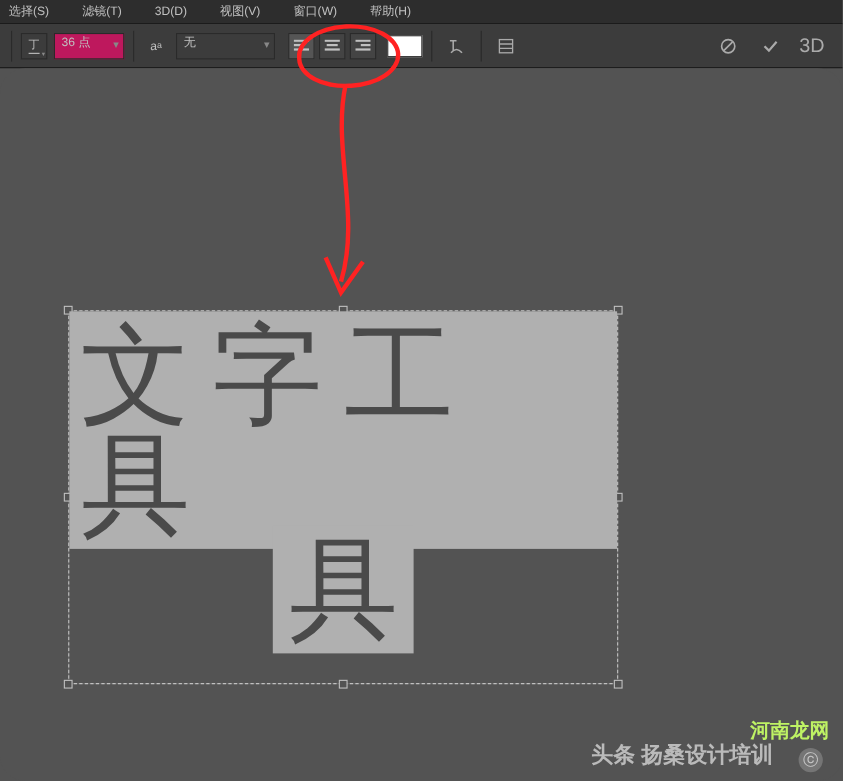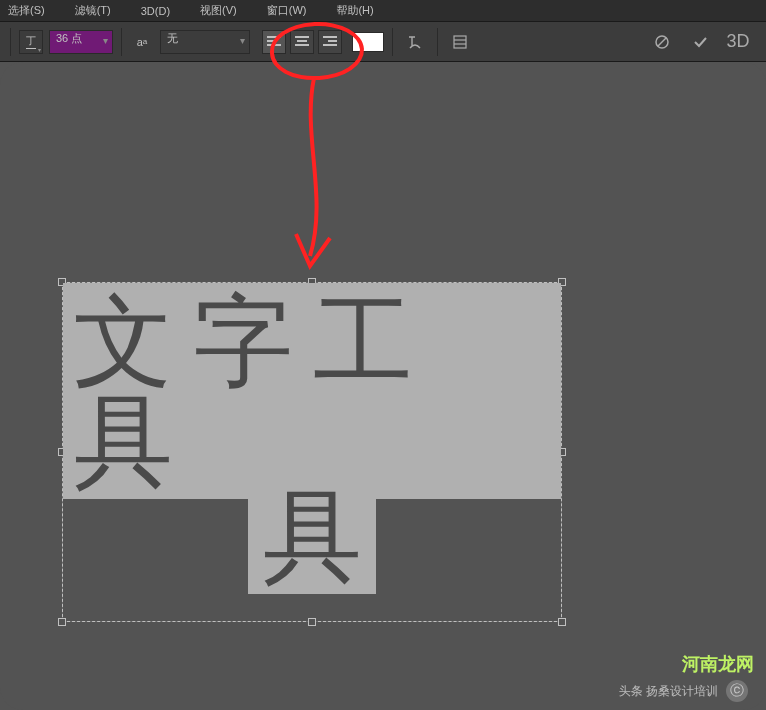--- a/index.html
+++ b/index.html
@@ -8,21 +8,21 @@
     .menu-bar { background: #2d2d2d; height: 22px; display: flex; align-items: center; padding-left: 8px; gap: 30px; font-size: 11px; color: #c0c0c0; border-bottom: 1px solid #1a1a1a; }
     .menu-item { cursor: pointer; }
     
     .options-bar { background: #3c3c3c; height: 40px; display: flex; align-items: center; padding-left: 8px; gap: 6px; border-bottom: 1px solid #1a1a1a; }
     
     .divider { width: 1px; height: 28px; background: #2a2a2a; margin: 0 2px; }
     
     .text-orient-btn { width: 24px; height: 24px; background: #3c3c3c; border: 1px solid #2a2a2a; color: #c0c0c0; display: flex; align-items: center; justify-content: center; font-size: 10px; cursor: pointer; position: relative; }
     .dropdown-arrow { font-size: 6px; position: absolute; bottom: 0; right: 1px; color: #888; }
     
-    .font-size-select { background: #701a75; border: 1px solid #2a2a2a; color: #c0c0c0; height: 24px; padding: 0 20px 0 6px; font-size: 11px; position: relative; width: 64px; }
+    .font-size-select { background: #be185d; border: 1px solid #2a2a2a; color: #c0c0c0; height: 24px; padding: 0 20px 0 6px; font-size: 11px; position: relative; width: 64px; }
     .select-wrap { position: relative; }
     .select-wrap::after { content: "▾"; position: absolute; right: 5px; top: 5px; font-size: 10px; color: #888; pointer-events: none; }
     
     .aa-btn { width: 24px; height: 24px; color: #c0c0c0; display: flex; align-items: center; justify-content: center; font-size: 11px; cursor: pointer; }
     
     .antialias-select { background: #3c3c3c; border: 1px solid #2a2a2a; color: #c0c0c0; height: 24px; padding: 0 20px 0 6px; font-size: 11px; width: 90px; }
     
     .align-group { display: flex; gap: 4px; margin-left: 6px; }
     .align-btn { width: 24px; height: 24px; background: #444; border: 1px solid #2a2a2a; display: flex; align-items: center; justify-content: center; cursor: pointer; }
     .align-btn svg { fill: #c0c0c0; }
@@ -52,21 +52,21 @@
     
     .text-line1 { position: absolute; left: 0; top: 0; background: #b0b0b0; padding: 8px 10px; font-size: 100px; color: #4a4a4a; letter-spacing: 20px; line-height: 1; font-family: "SimHei", sans-serif; image-rendering: pixelated; }
     .text-line2 { position: absolute; left: 185px; top: 195px; background: #b0b0b0; padding: 8px 14px; font-size: 100px; color: #4a4a4a; line-height: 1; font-family: "SimHei", sans-serif; }
     
     .annotation-circle { position: absolute; left: 270px; top: 22px; width: 94px; height: 58px; border: 4px solid #ff2222; border-radius: 48% 52% 50% 50%; transform: rotate(-3deg); pointer-events: none; }
     
     .annotation-arrow { position: absolute; left: 300px; top: 76px; width: 40px; height: 200px; pointer-events: none; }
     .annotation-arrow svg { overflow: visible; }
     
     .watermark1 { position: absolute; right: 12px; bottom: 34px; font-size: 18px; color: #bef264; font-weight: bold; pointer-events: none; }
-    .watermark2 { position: absolute; right: 48px; bottom: 10px; font-size: 12px; color: rgba(255,255,255,0.6); pointer-events: none; }
+    .watermark2 { position: absolute; right: 63px; bottom: 10px; font-size: 20px; color: rgba(255,255,255,0.6); pointer-events: none; font-weight: bold; }
     .watermark-icon { position: absolute; right: 18px; bottom: 8px; width: 22px; height: 22px; border-radius: 50%; background: rgba(255,255,255,0.2); color: rgba(255,255,255,0.6); display: flex; align-items: center; justify-content: center; font-size: 14px; pointer-events: none; }
   </style>
 </head>
 <body>
 
 <div class="menu-bar">
   <span class="menu-item">选择(S)</span>
   <span class="menu-item">滤镜(T)</span>
   <span class="menu-item">3D(D)</span>
   <span class="menu-item">视图(V)</span>

